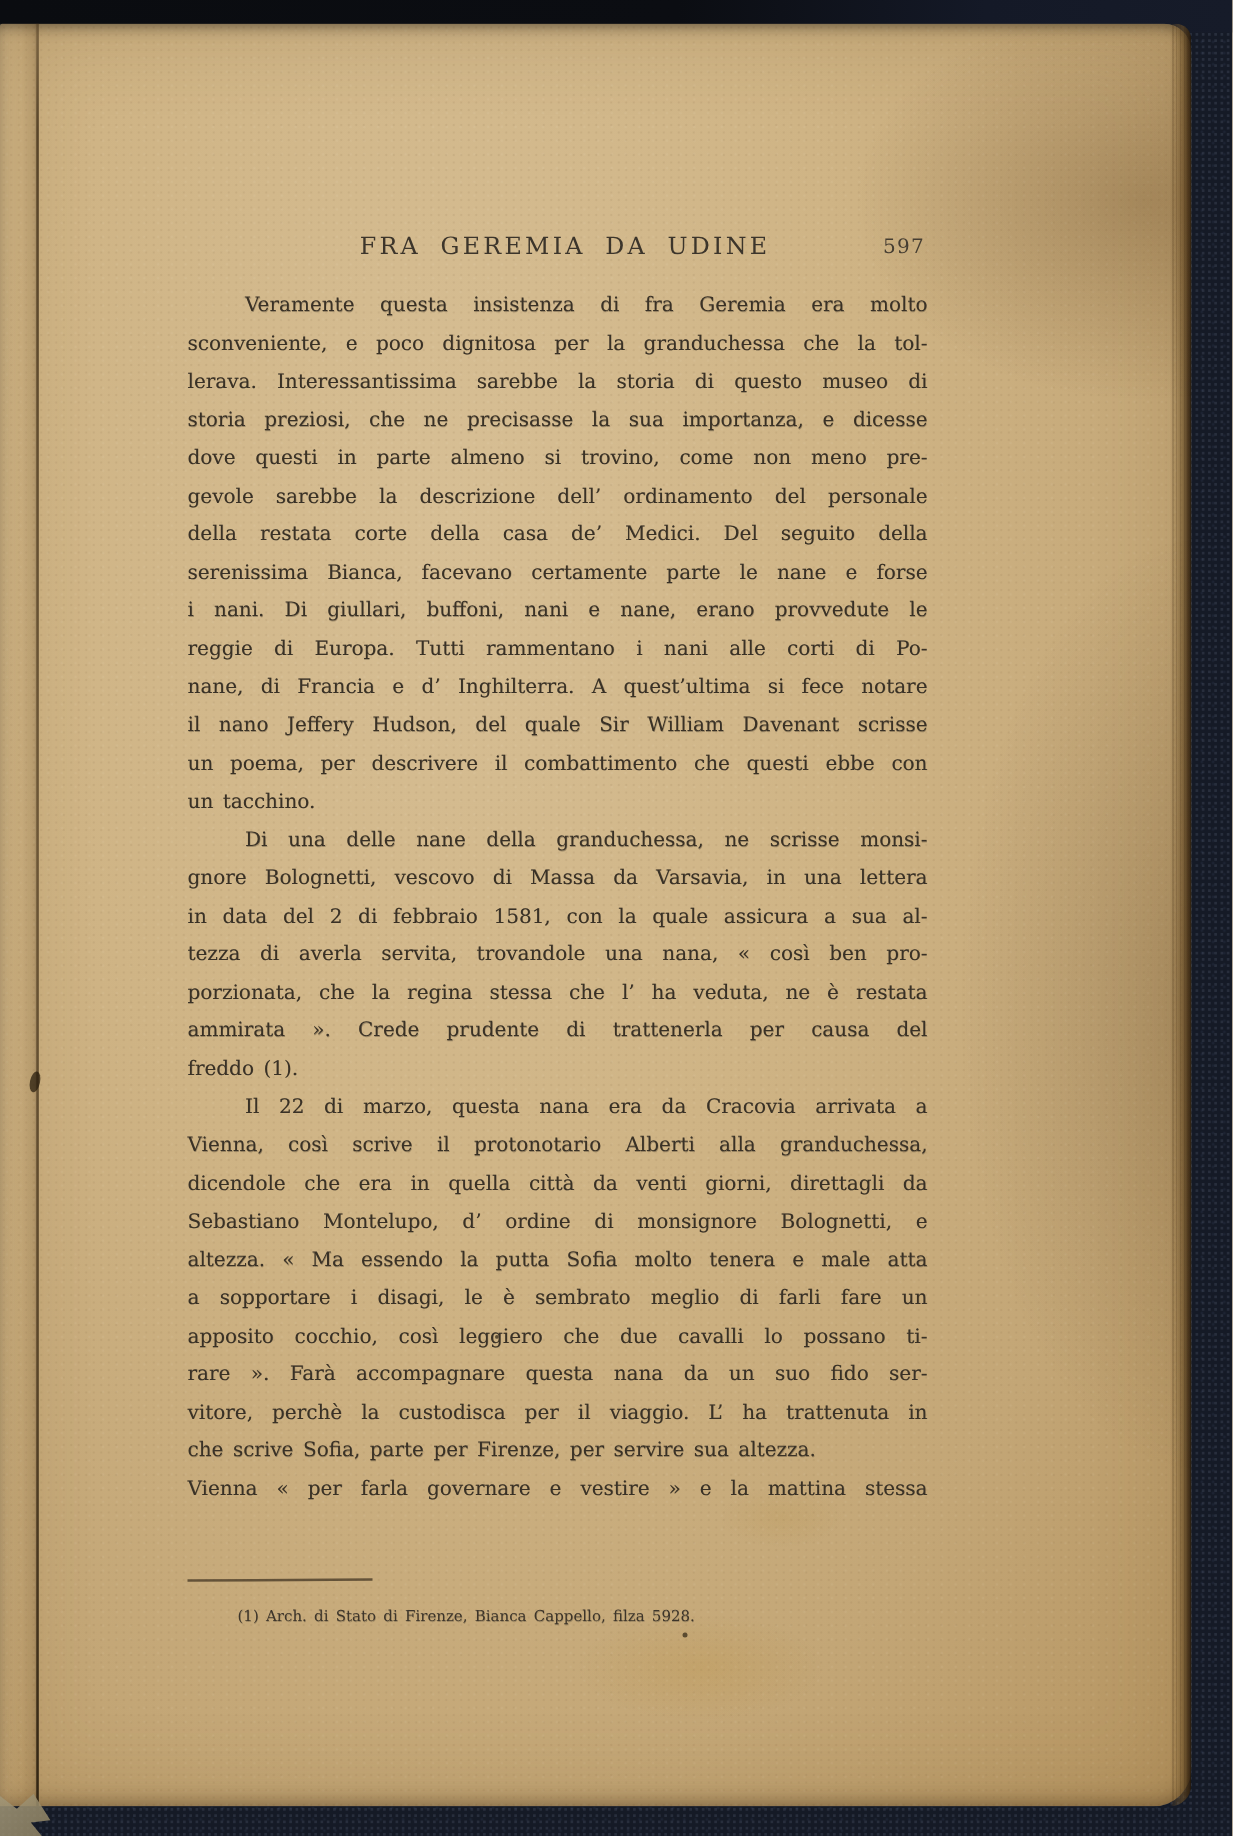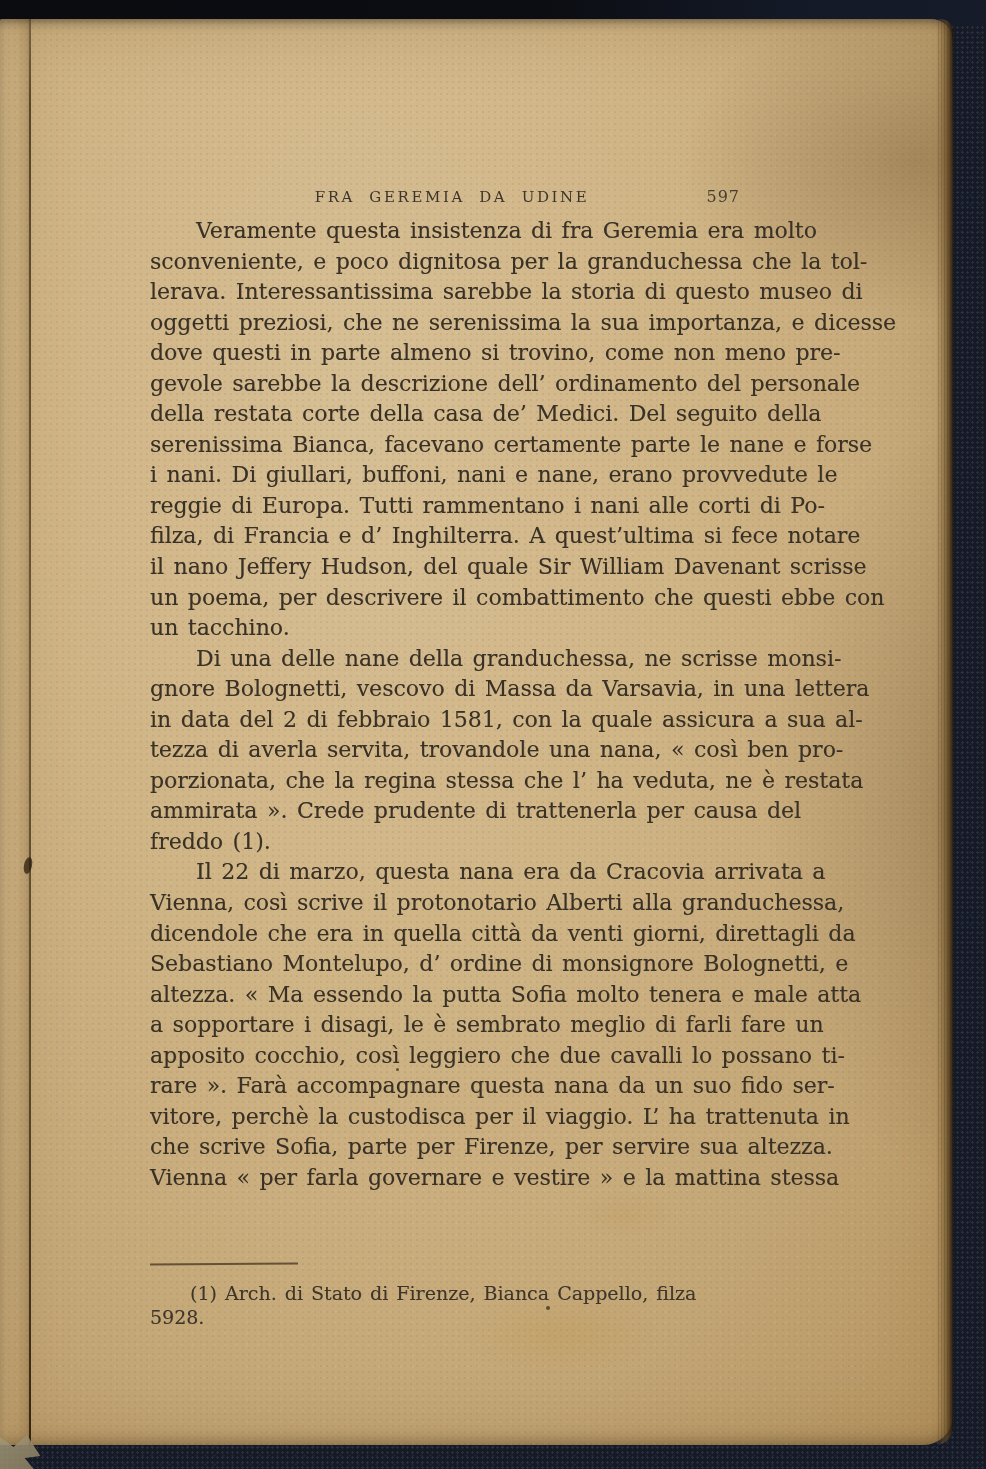--- a/index.html
+++ b/index.html
@@ -75,47 +75,47 @@
   .dust-dot {
     position: absolute; width: 4px; height: 4px; border-radius: 50%;
     background: rgba(45,35,20,0.7); pointer-events: none;
   }
 
   .page-header {
     position: absolute; left: 150px; top: 167px; width: 592px; height: 22px;
   }
   .running-title {
     position: absolute; left: 12px; right: 0; text-align: center;
-    font-size: 15px; letter-spacing: 2.6px; word-spacing: 7px;
+    font-size: 19px; letter-spacing: 2.6px; word-spacing: 7px;
     color: #3c352b; line-height: 22px;
   }
   .page-number {
     position: absolute; right: 2px; top: 0;
     font-size: 16px; color: #463e32; line-height: 22px; letter-spacing: 1px;
   }
 
   .body-text {
-    position: absolute; left: 150px; top: 197px; width: 592px;
-    font-size: 22px; color: #393126; word-spacing: 2.5px;
+    position: absolute; left: 150px; top: 210px; width: 592px;
+    font-size: 16px; color: #393126; word-spacing: 2.5px;
     text-shadow: 0.3px 0.3px 0 rgba(57,49,38,0.35);
   }
   .ln {
     line-height: 30.55px; height: 30.55px; white-space: nowrap;
     text-align: justify; text-align-last: justify;
   }
   .ln.first { text-indent: 46px; }
   .ln.last  { text-align-last: left; }
 
   .footnote-rule {
     position: absolute; left: 150px; top: 1244px; width: 148px; height: 2px;
     background: rgba(72,58,38,0.78); transform: rotate(-0.3deg);
   }
   .footnote-text {
     position: absolute; left: 150px; top: 1262px; width: 592px;
-    font-size: 19px; color: #3d352a; line-height: 24px; text-indent: 40px;
+    font-size: 12px; color: #3d352a; line-height: 24px; text-indent: 40px;
     word-spacing: 2px; text-shadow: 0.3px 0.3px 0 rgba(61,53,42,0.3);
   }
 </style>
 </head>
 <body>
 
 <div class="scene">
   <div class="top-band"></div>
 
   <div class="book-page">
@@ -131,28 +131,28 @@
     <div class="page-header">
       <div class="running-title">FRA GEREMIA DA UDINE</div>
       <div class="page-number">597</div>
     </div>
 
     <div class="body-text">
       <div>
         <div class="ln first">Veramente questa insistenza di fra Geremia era molto</div>
         <div class="ln">sconveniente, e poco dignitosa per la granduchessa che la tol-</div>
         <div class="ln">lerava. Interessantissima sarebbe la storia di questo museo di</div>
-        <div class="ln">oggetti preziosi, che ne serenissima la sua importanza, e dicesse</div>
+        <div class="ln">storia preziosi, che ne precisasse la sua importanza, e dicesse</div>
         <div class="ln">dove questi in parte almeno si trovino, come non meno pre-</div>
         <div class="ln">gevole sarebbe la descrizione dell’ ordinamento del personale</div>
         <div class="ln">della restata corte della casa de’ Medici. Del seguito della</div>
         <div class="ln">serenissima Bianca, facevano certamente parte le nane e forse</div>
         <div class="ln">i nani. Di giullari, buffoni, nani e nane, erano provvedute le</div>
         <div class="ln">reggie di Europa. Tutti rammentano i nani alle corti di Po-</div>
-        <div class="ln">filza, di Francia e d’ Inghilterra. A quest’ultima si fece notare</div>
+        <div class="ln">nane, di Francia e d’ Inghilterra. A quest’ultima si fece notare</div>
         <div class="ln">il nano Jeffery Hudson, del quale Sir William Davenant scrisse</div>
         <div class="ln">un poema, per descrivere il combattimento che questi ebbe con</div>
         <div class="ln last">un tacchino.</div>
       </div>
       <div>
         <div class="ln first">Di una delle nane della granduchessa, ne scrisse monsi-</div>
         <div class="ln">gnore Bolognetti, vescovo di Massa da Varsavia, in una lettera</div>
         <div class="ln">in data del 2 di febbraio 1581, con la quale assicura a sua al-</div>
         <div class="ln">tezza di averla servita, trovandole una nana, « così ben pro-</div>
         <div class="ln">porzionata, che la regina stessa che l’ ha veduta, ne è restata</div>

